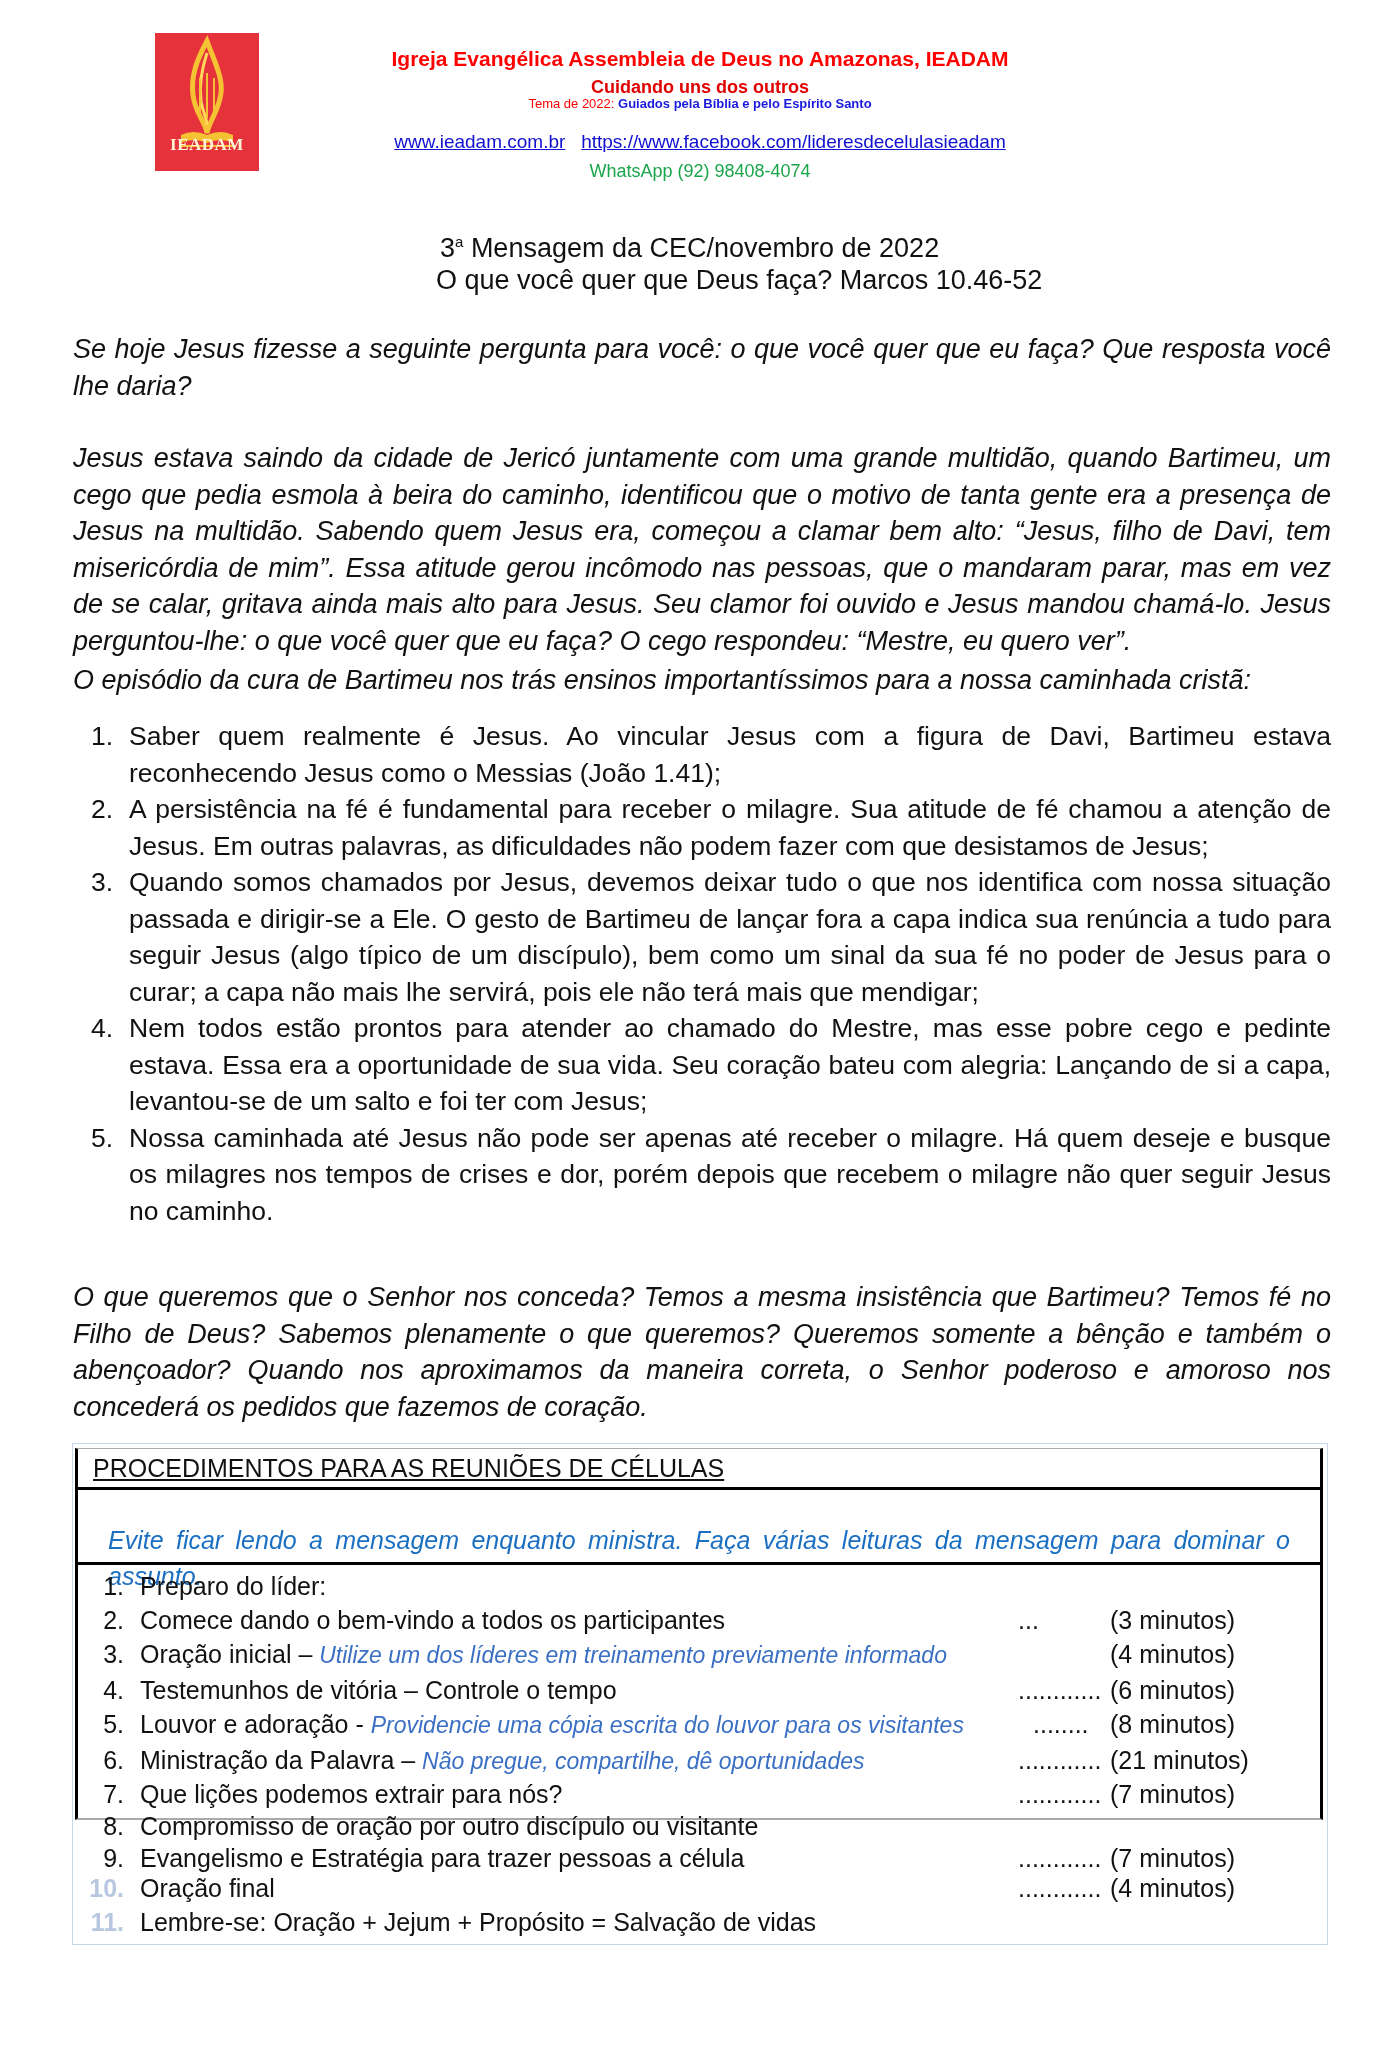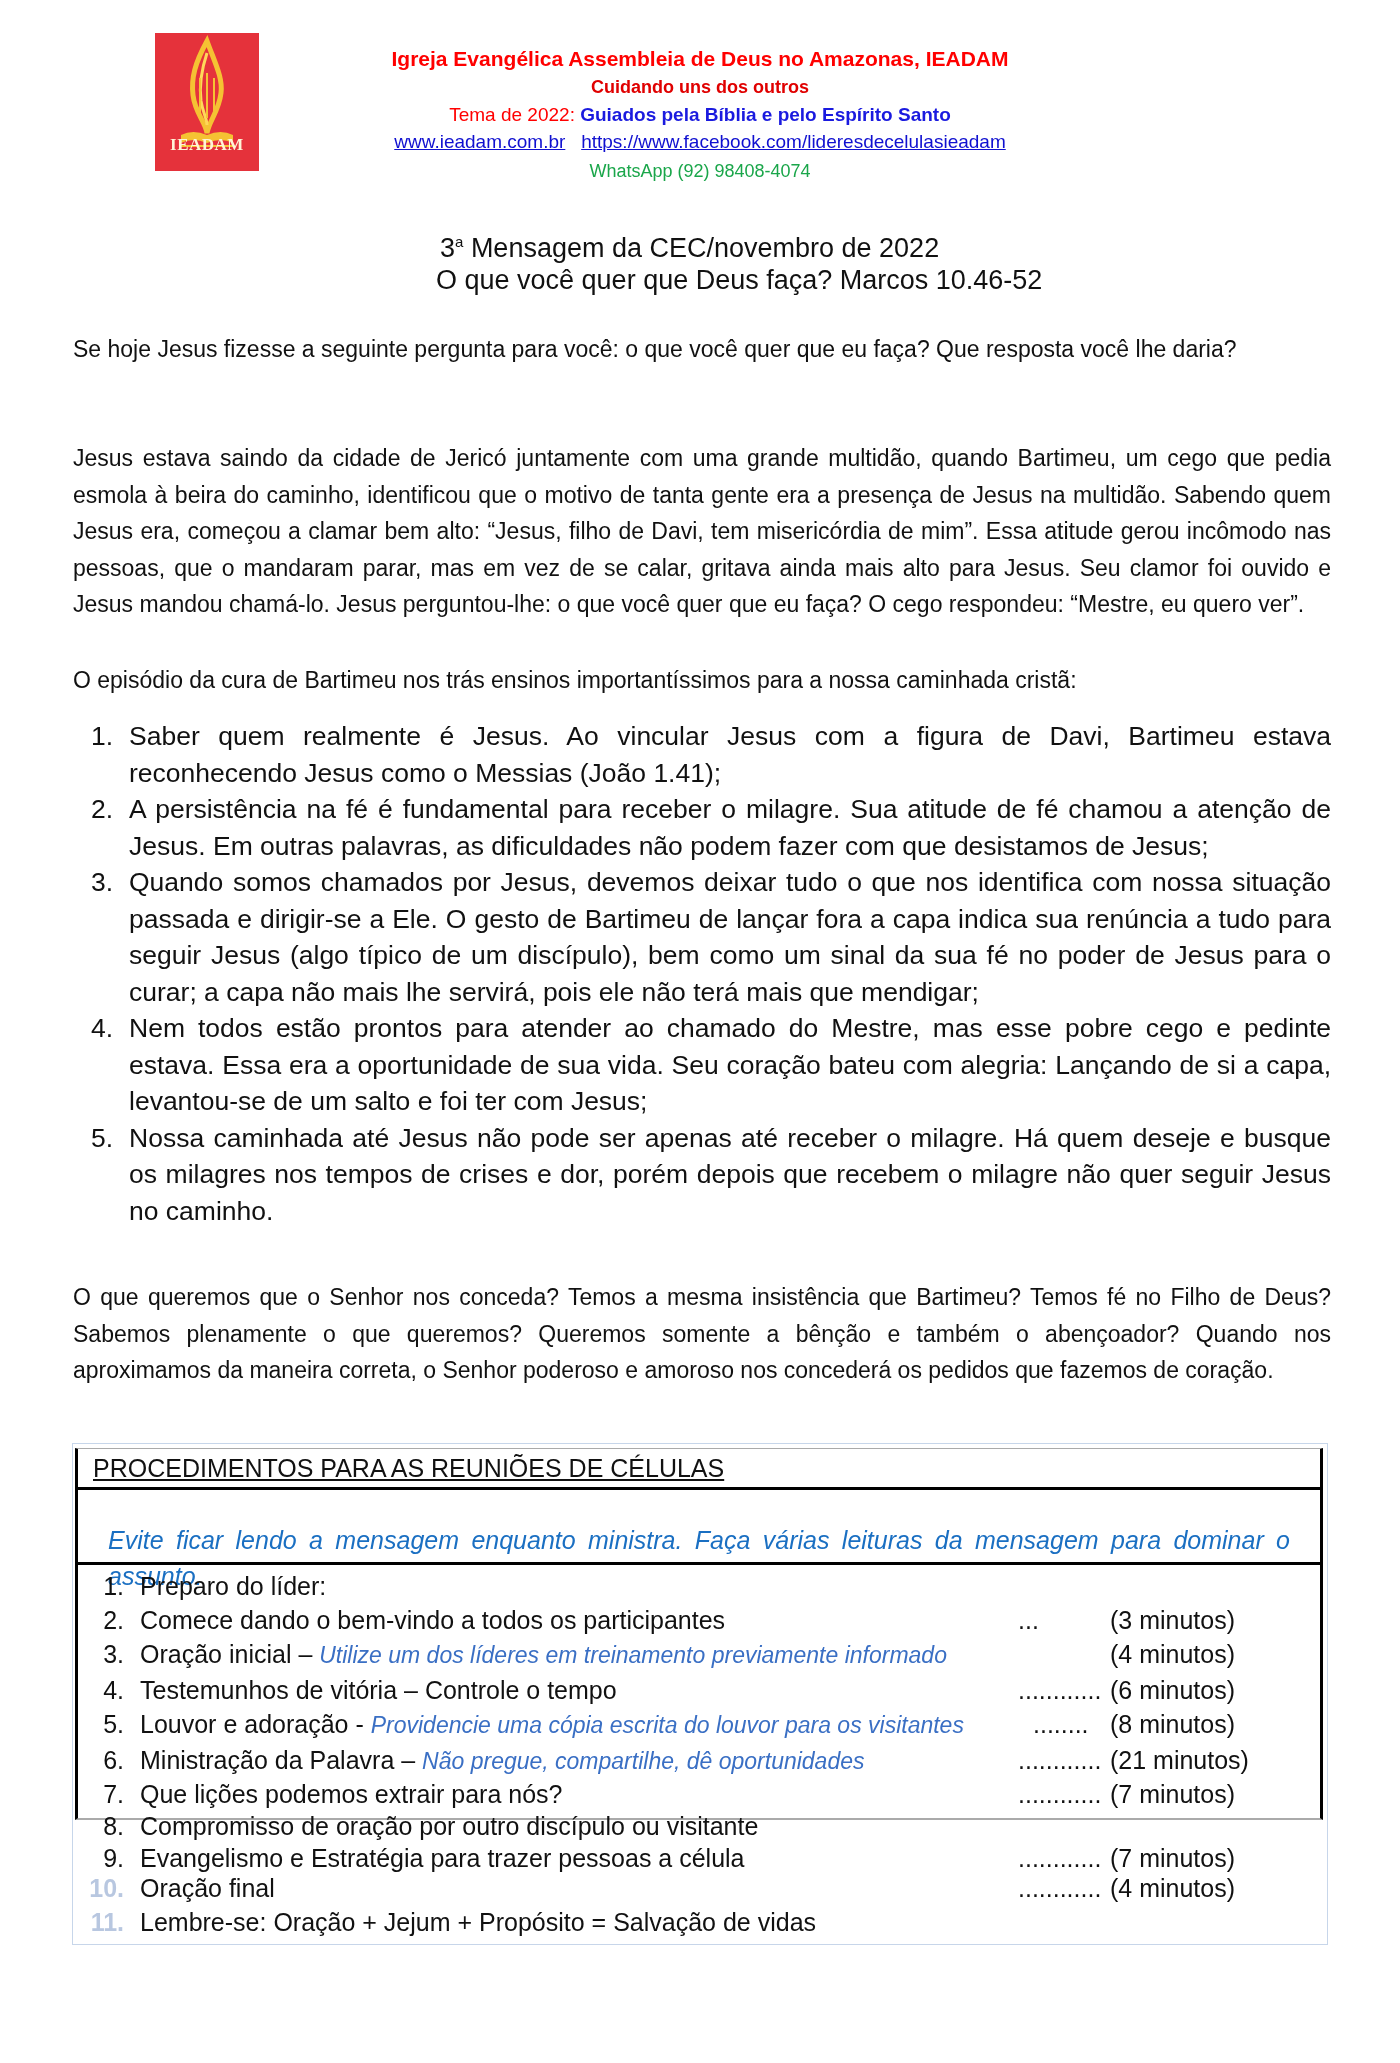--- a/index.html
+++ b/index.html
@@ -5,30 +5,30 @@
   html, body { margin:0; padding:0; background:#ffffff; }
   body { width:1400px; height:2063px; position:relative; overflow:hidden;
          font-family:"Liberation Sans", sans-serif; color:#111; }
   .logo { position:absolute; left:155px; top:33px; width:104px; height:138px; background:#e5323b; }
   .logo svg { position:absolute; left:0; top:0; }
   .logo-text { position:absolute; left:0; right:0; bottom:16px; text-align:center;
                color:#fff4d8; font-family:"Liberation Serif", serif; font-weight:bold; font-size:17px; letter-spacing:0.5px; }
   .hdr { position:absolute; left:260px; width:880px; text-align:center; font-size:19px; line-height:28px; }
   .hdr1 { top:45px; color:#ff0000; font-weight:bold; font-size:21px; }
   .hdr2 { top:73px; color:#e00000; font-weight:bold; font-size:18px; }
-  .hdr3 { top:101px; color:#ff0000; font-size:19px; }
+  .hdr3 { top:90px; color:#ff0000; font-size:13px; }
   .hdr3 .blue { color:#1a1adf; font-weight:bold; }
   .hdr4 { top:128px; font-size:19px; }
   .hdr4 a { color:#1010d0; text-decoration:underline; }
   .hdr5 { top:157px; color:#1aa64a; font-weight:normal; font-size:18px; }
   .title { position:absolute; font-size:27px; line-height:36px; color:#111;text-align:right; }
   .t1 { left:440px; top:224px; }
   .t2 { left:436px; top:262px; }
   .t1 sup { font-size:15px; }
-  .body { position:absolute; left:73px; width:1258px; font-size:23px; line-height:36.5px; text-align:justify; color:#111; }
+  .body { position:absolute; left:73px; width:1258px; font-size:27px; line-height:36.5px; text-align:justify; color:#111;font-style:italic; }
   .p1 { top:331px; }
   .p2 { top:440px; }
   .p3 { top:662px; }
   .p4 { top:1279px; }
   .list { position:absolute; left:73px; width:1258px; top:718px; margin:0; padding:0; list-style:none; }
   .list li { position:relative; padding-left:56px; font-size:26.5px; line-height:36.5px; text-align:justify; }
   .list li .num { position:absolute; left:0; top:0; width:40px; text-align:right; }
   .frame { position:absolute; left:72px; top:1443px; width:1256px; height:502px; border:1px solid #c7d6ea; box-sizing:border-box; }
   .box { position:absolute; left:75px; top:1448px; width:1248px; height:372px; border-left:3px solid #000; border-right:3px solid #000;
          border-top:1px solid #aaa; border-bottom:2px solid #aaa; box-sizing:border-box; }

